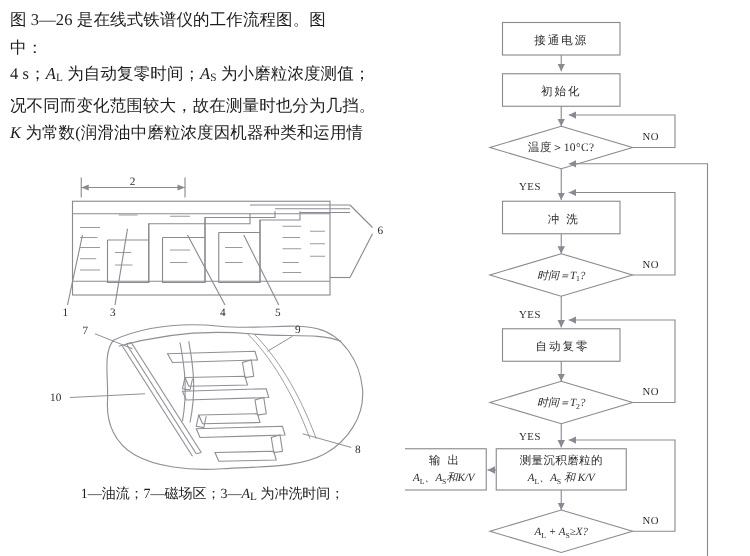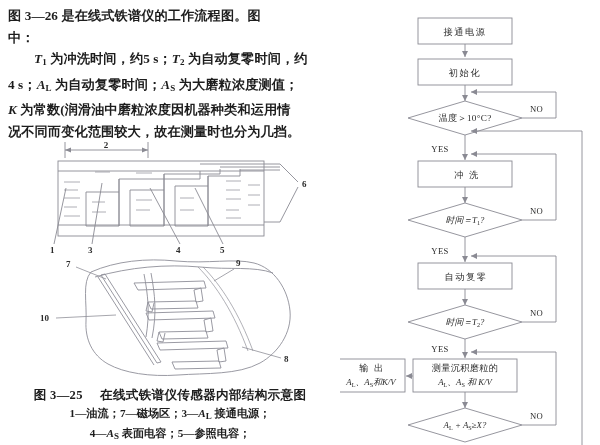--- a/index.html
+++ b/index.html
@@ -13,21 +13,21 @@
     position: relative;
     overflow: hidden;
     font-family: "Liberation Serif", "DejaVu Serif", serif;
     color: #262626;
   }
 
   
   #left-column {
     position: absolute;
     left: 0; top: 0;
-    width: 340px; height: 325px; font-weight: bold;
+    width: 340px; height: 325px;
   }
   #body-text {
     position: absolute;
     left: 8px; top: 5px;
     width: 326px;
     font-size: 13.2px;
     line-height: 21.5px;
     letter-spacing: 0.1px;
     color: #1d1d1d;
   }
@@ -61,21 +61,21 @@
     font-size: 12.6px;
     line-height: 17.5px;
     color: #1d1d1d;
   }
   #figure-caption .cap-title { letter-spacing: 0.3px; }
   #figure-caption .cap-sub { font-size: 11.2px; }
 
   
   #flowchart {
     position: absolute;
-    left: 340px; top: 0;
+    left: 324px; top: 0;
     width: 260px; height: 445px;
   }
   #flowchart svg { display: block; }
 
   .fc-label {
     font-family: "Liberation Serif", "DejaVu Serif", serif;
     fill: #2b2b2b;
   }
   .fc-cn { font-size: 9.2px; letter-spacing: 1.6px; }
   .fc-cn-tight { font-size: 9.2px; letter-spacing: 0.3px; }
@@ -88,31 +88,28 @@
 
 <div id="left-column">
 
   <div id="body-text">
     <p>
       <span class="indent2">图 3—26 是在线式铁谱仪的工作流程图。图</span>
     </p>
     <p>
       <span>中：</span>
     </p>
-    <p class="indent2">
-      <span class="ital">T</span><span class="sub">1</span><span> 为冲洗时间，约5 s；</span><span class="ital">T</span><span class="sub">2</span><span> 为自动复零时间，约</span>
-    </p>
-    <p>
-      <span>4 s；</span><span class="ital">A</span><span class="sub">L</span><span> 为自动复零时间；</span><span class="ital">A</span><span class="sub">S</span><span> 为大磨粒浓度测值；</span>
+    <p>
+      <span>4 s；</span><span class="ital">A</span><span class="sub">L</span><span> 为自动复零时间；</span><span class="ital">A</span><span class="sub">S</span><span> 为小磨粒浓度测值；</span>
+    </p>
+    <p>
+      <span>况不同而变化范围较大，故在测量时也分为几挡。</span>
     </p>
     <p>
       <span class="ital">K</span><span> 为常数(润滑油中磨粒浓度因机器种类和运用情</span>
-    </p>
-    <p>
-      <span>况不同而变化范围较大，故在测量时也分为几挡。</span>
     </p>
   </div>
 
   <div id="figure-cross-section">
     <svg width="280" height="120" viewBox="0 0 280 120" xmlns="http://www.w3.org/2000/svg" stroke="#8a8a93" fill="none" stroke-width="0.9">
 
       <g>
         <line x1="25" y1="2" x2="25" y2="18"></line>
         <line x1="108" y1="2" x2="108" y2="18"></line>
         <line x1="25" y1="10" x2="108" y2="10"></line>
@@ -238,30 +235,22 @@
       <g fill="#2b2b2b" stroke="none" font-family="Liberation Serif, serif" font-size="9">
         <text x="28" y="12">7</text>
         <text x="198" y="11">9</text>
         <text x="2" y="66">10</text>
         <text x="246" y="107">8</text>
       </g>
     </svg>
   </div>
 
   <div id="figure-caption">
-    <div class="cap-title">
-      <span>图 3—25</span>
-      &nbsp;&nbsp;&nbsp;
-      <span>在线式铁谱仪传感器内部结构示意图</span>
-    </div>
     <div class="cap-sub">
-      <span>1—油流；7—磁场区；3—</span><span class="ital">A</span><span class="sub">L</span><span> 接通电源；</span>
-    </div>
-    <div class="cap-sub">
-      <span>4—</span><span class="ital">A</span><span class="sub">S</span><span> 表面电容；5—参照电容；</span>
+      <span>1—油流；7—磁场区；3—</span><span class="ital">A</span><span class="sub">L</span><span> 为冲洗时间；</span>
     </div>
   </div>
 </div>
 
 <div id="flowchart">
   <svg width="260" height="445" viewBox="0 0 260 445" xmlns="http://www.w3.org/2000/svg" stroke="#8a8a93" fill="none" stroke-width="0.9">
 
     <defs>
       <marker id="arw" markerWidth="7" markerHeight="7" refX="6" refY="3" orient="auto" markerUnits="userSpaceOnUse">
         <path d="M0,0 L6,3 L0,6 Z" fill="#8a8a93" stroke="none"></path>

